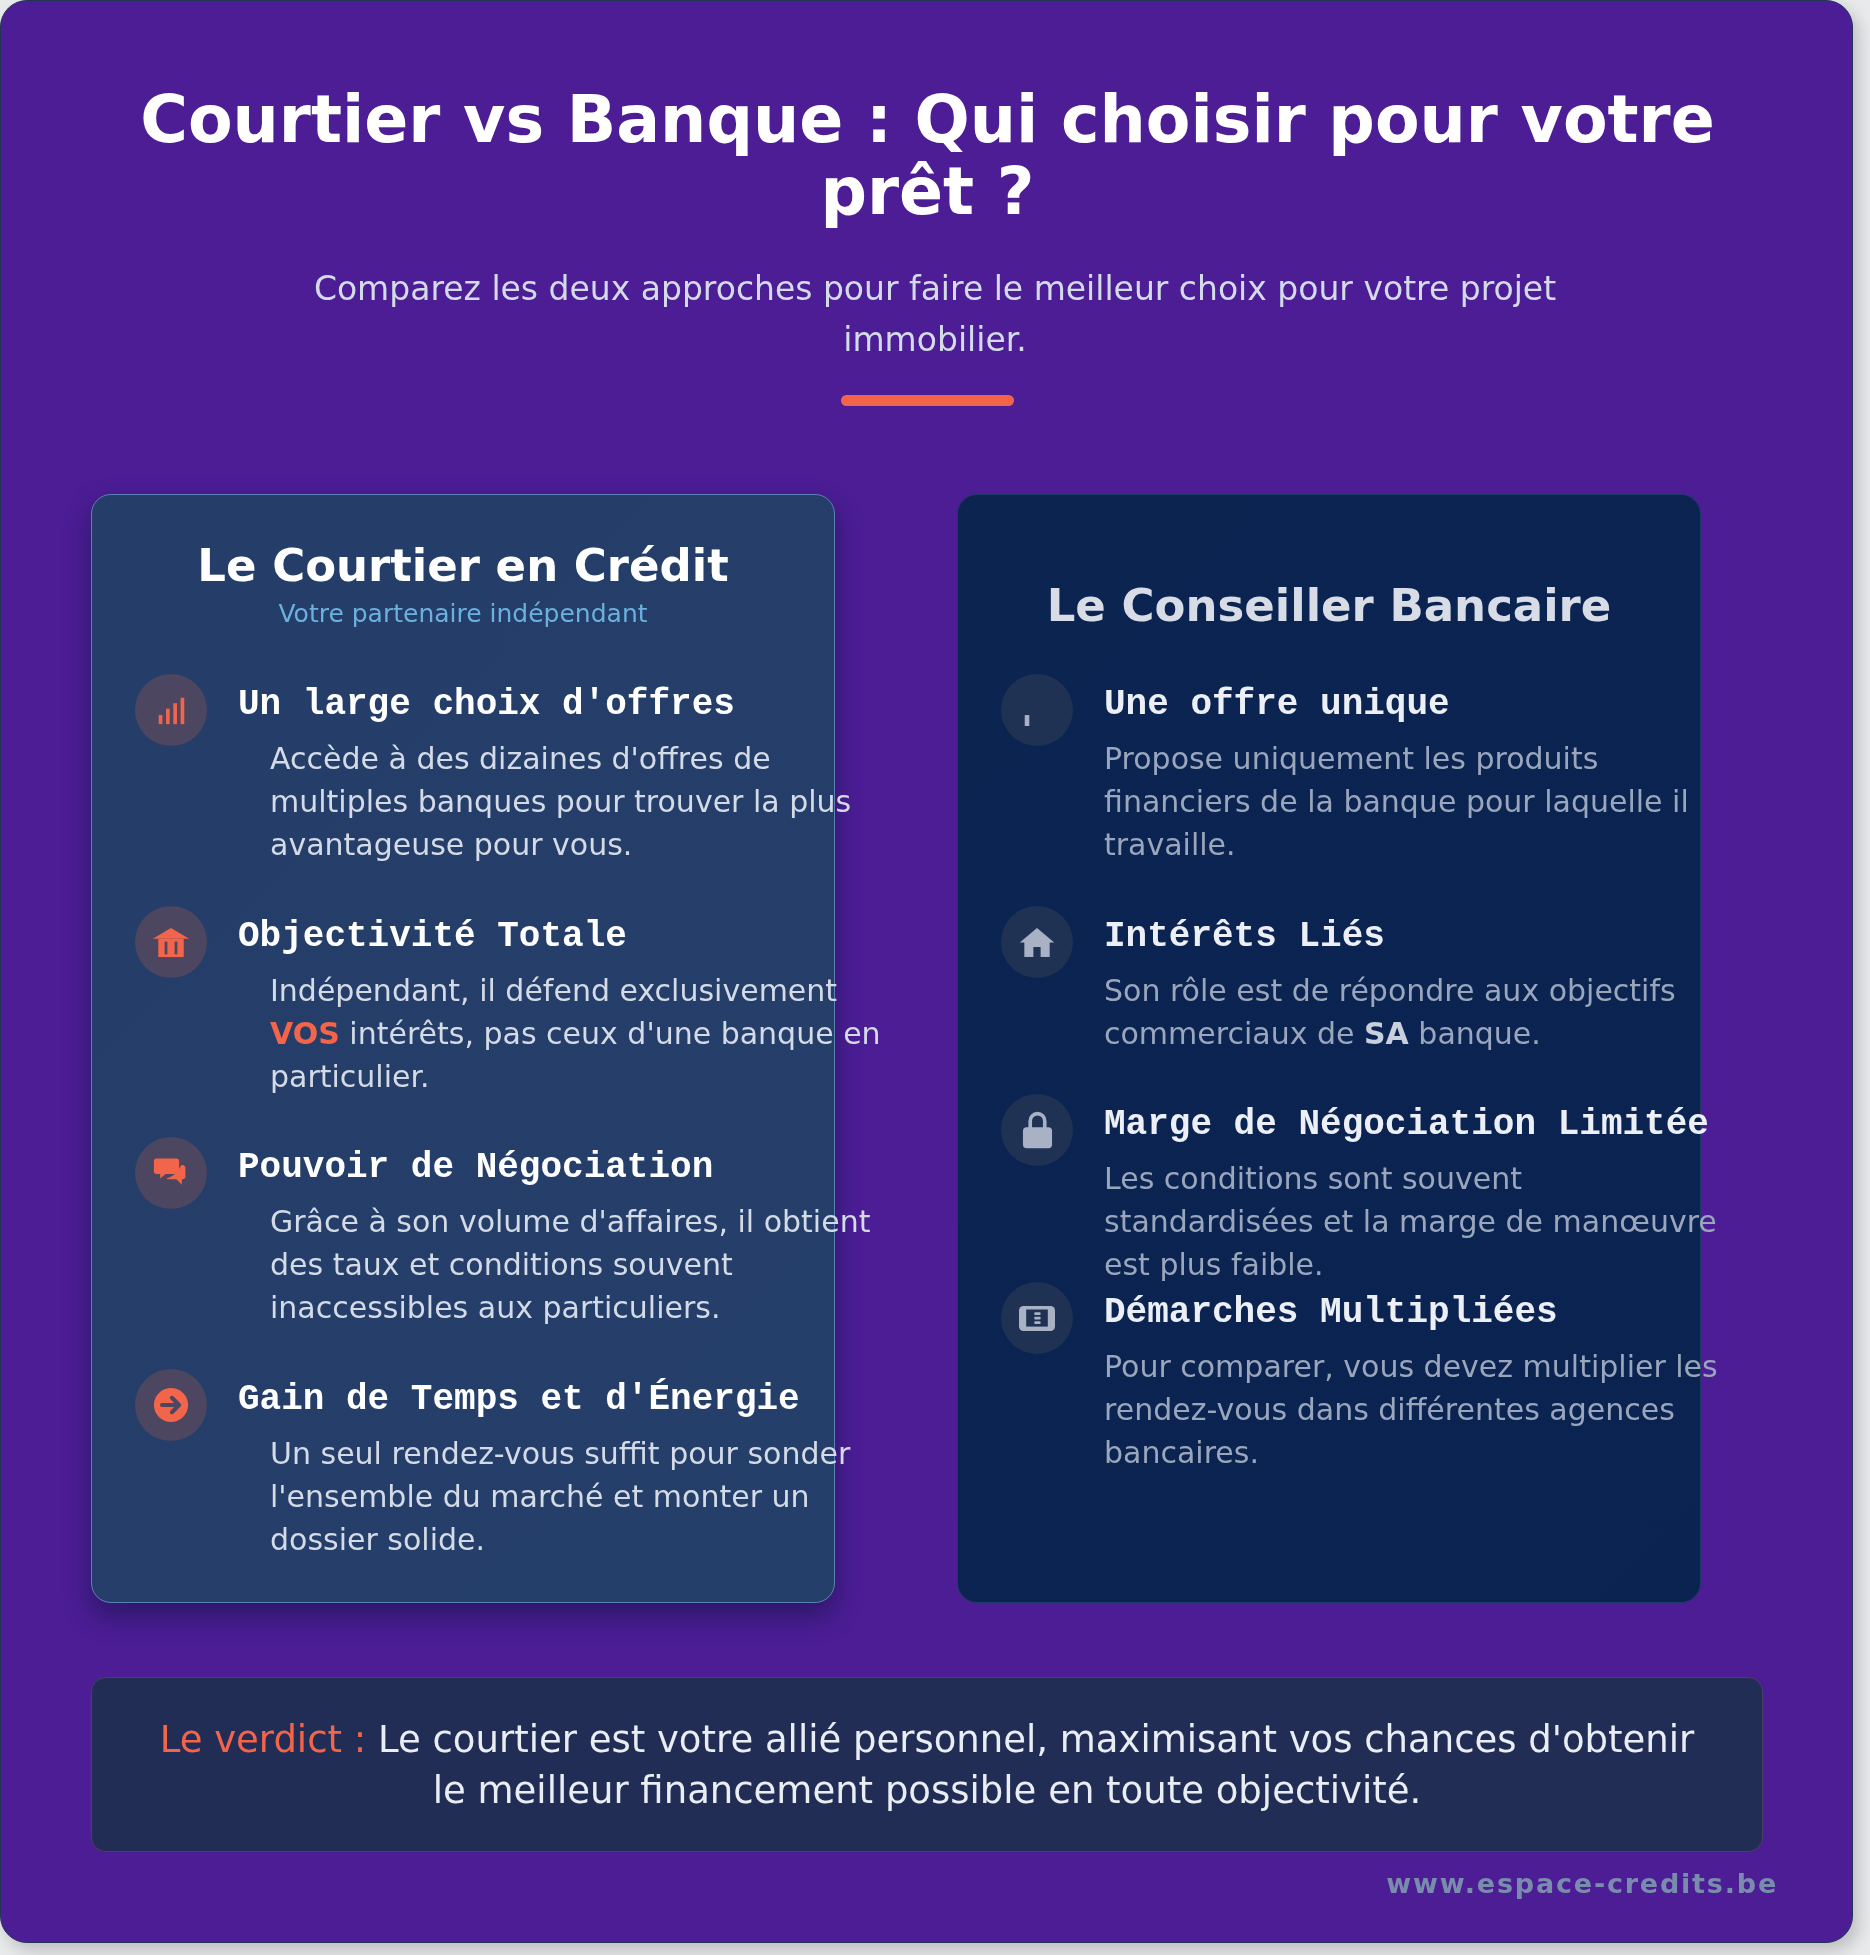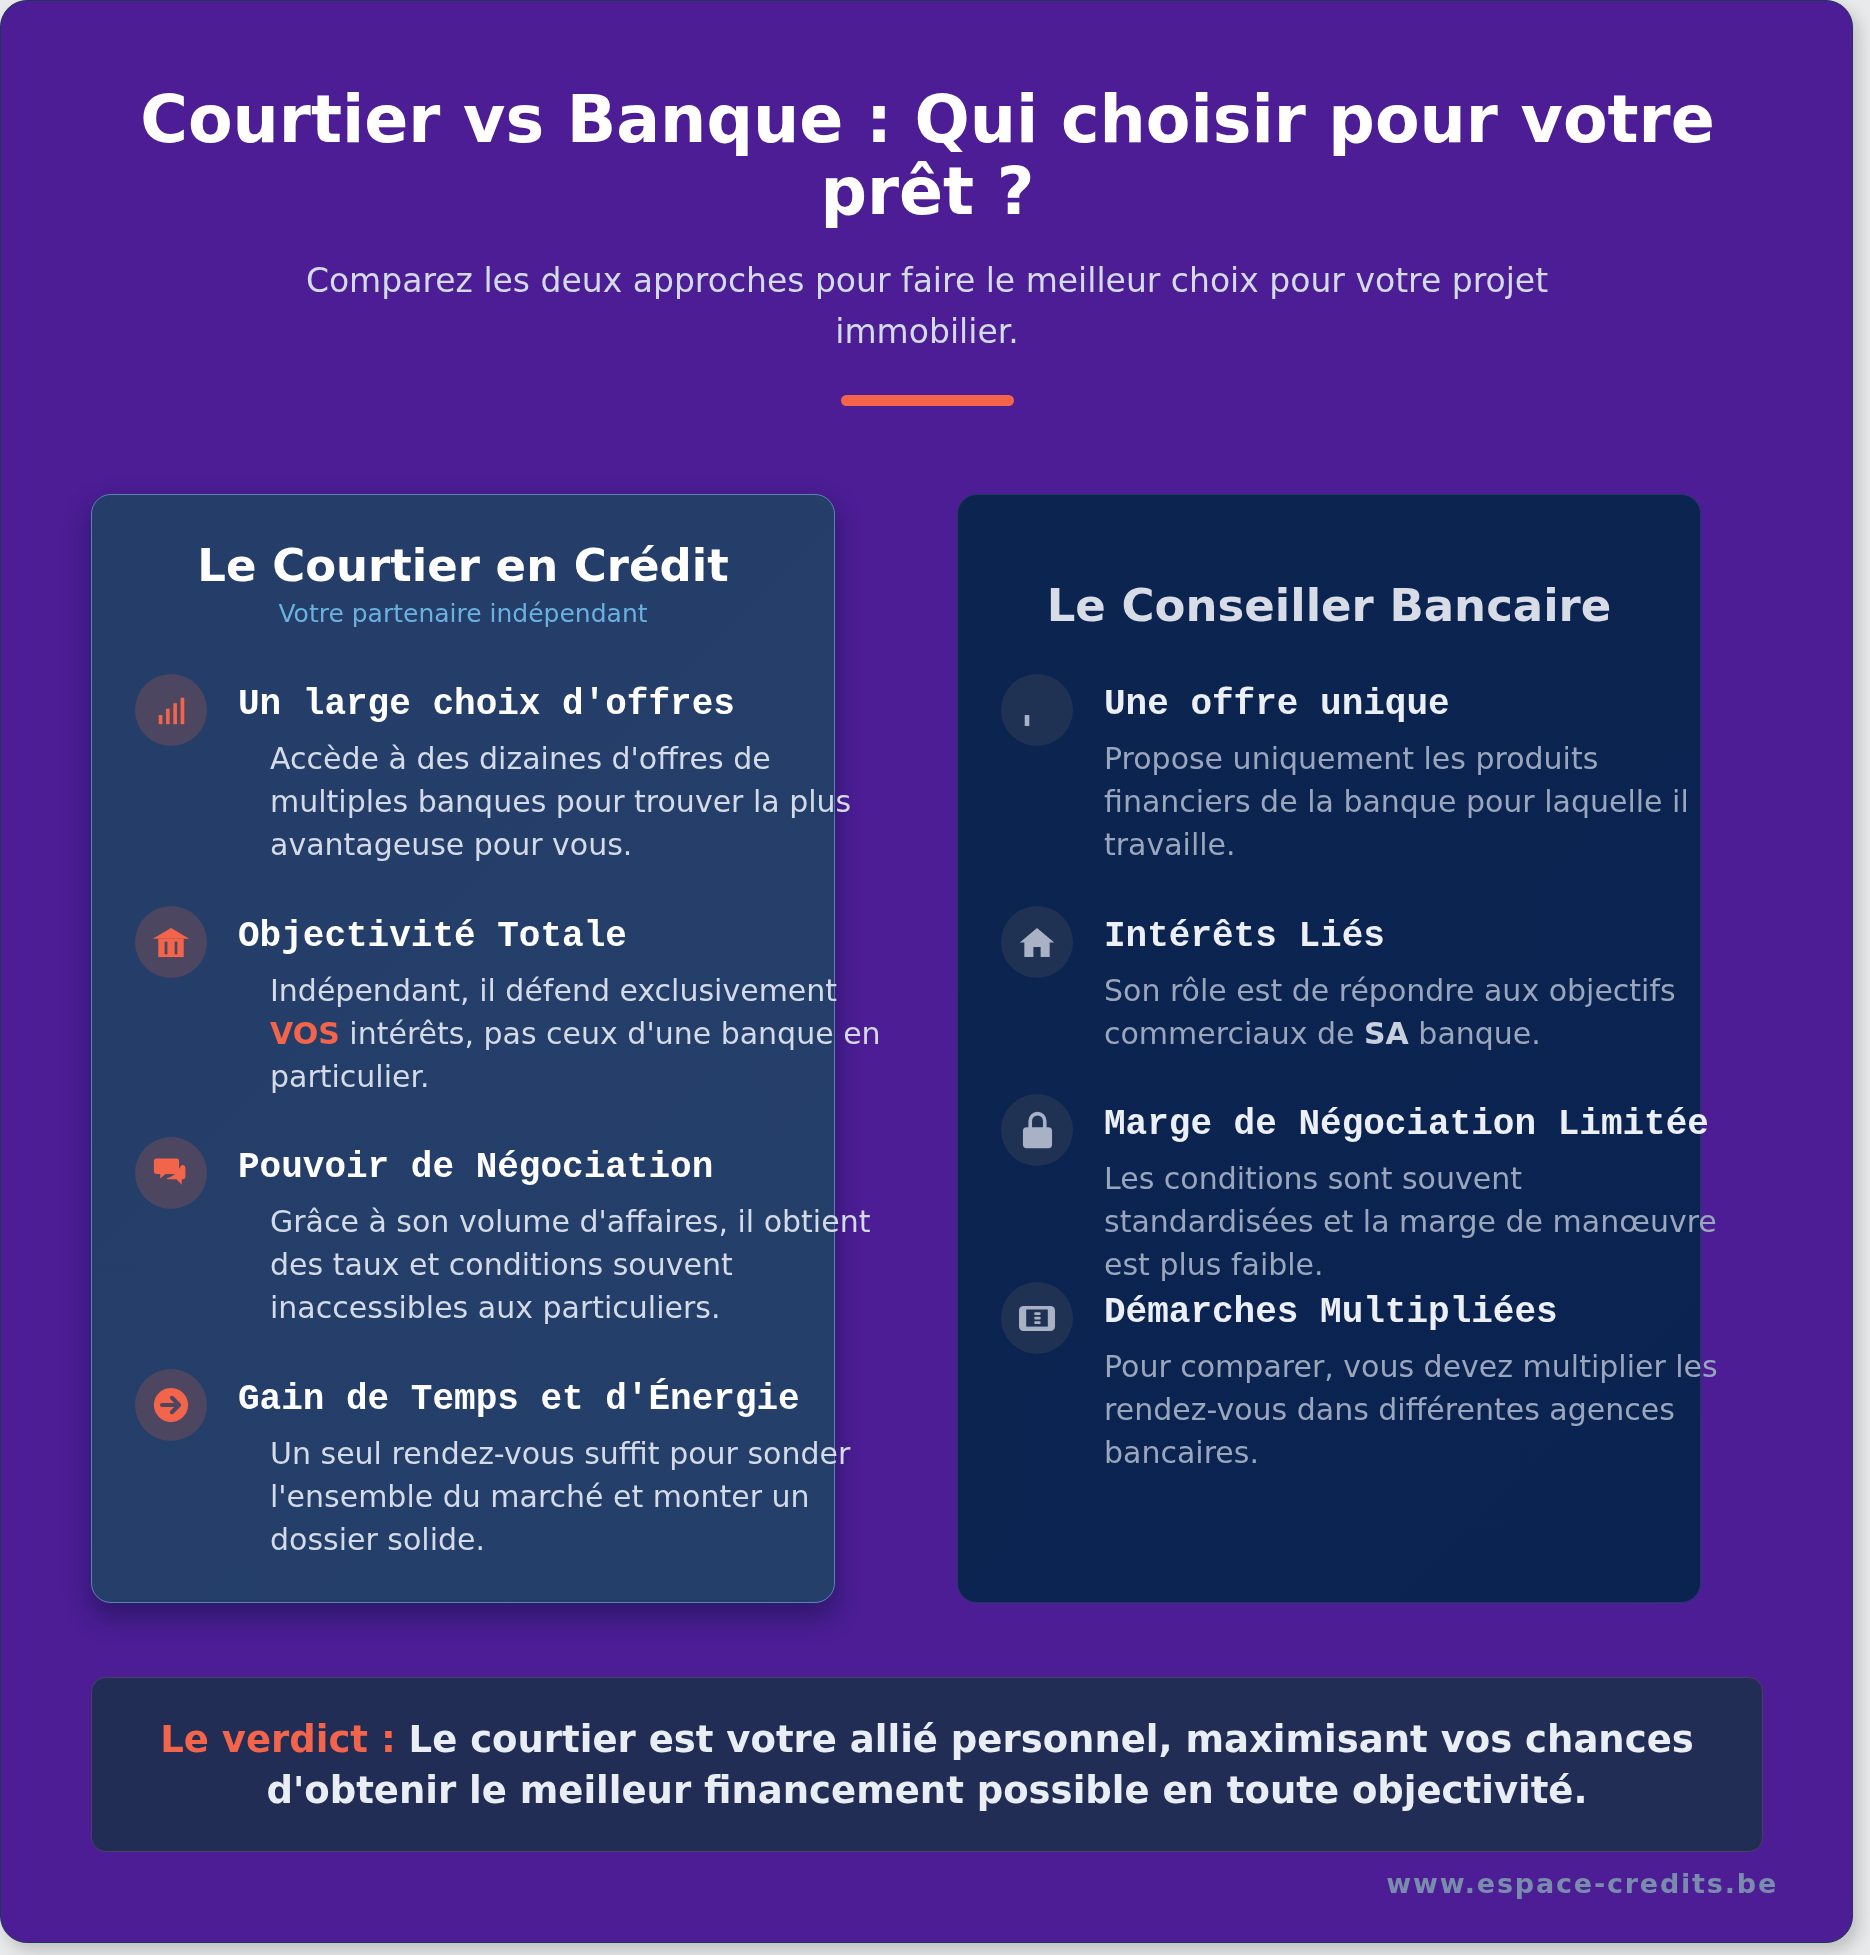--- a/index.html
+++ b/index.html
@@ -77,41 +77,41 @@
   }
   .card.left .item-desc { color:#d4dbe7;margin-left:32px; }
   .card.right .item-desc { color:#9aa6bc; }
   .em-vos { color:#f2654b; font-weight:bold; }
   .em-sa { color:#c8d0de; font-weight:bold; }
   .verdict {
     position:absolute; left:90px; top:1676px; width:1672px; height:175px;
     box-sizing:border-box; border:1.8px solid #4b3f63; border-radius:14.5px;
     background:#222d55;
     display:flex; align-items:center; justify-content:center;
-    text-align:center; font-weight:bold; font-size:37px; line-height:51px;
+    text-align:center; font-weight:normal; font-size:37px; line-height:51px;
     color:#e9edf4; padding:2px 54px;
   }
   .verdict .v-label { color:#f2654b; }
   .footer {
     position:absolute; right:74px; top:1867px;
     color:#7a8cae; font-weight:bold; font-size:27px; letter-spacing:1.8px;
   }
   svg { display:block; }
 </style>
 </head>
 <body>
 
 <div class="frame">
 
   <h1 class="title" style="margin:0;">
     <span class="t-line">Courtier vs Banque : Qui choisir pour votre</span>
     <span class="t-line">prêt ?</span>
   </h1>
 
-  <p class="subtitle" style="margin:0;">Comparez les deux approches pour faire le meilleur choix pour votre projet immobilier.</p>
+  <p class="subtitle" style="margin:8px;">Comparez les deux approches pour faire le meilleur choix pour votre projet immobilier.</p>
 
   <div class="accent-bar"></div>
 
   <section class="card left">
     <div class="card-title">Le Courtier en Crédit</div>
     <div class="card-sub">Votre partenaire indépendant</div>
 
     <div class="item" style="top:190px;">
       <div class="icon-circle">
         <svg width="31" height="31" viewBox="0 0 34 34">

